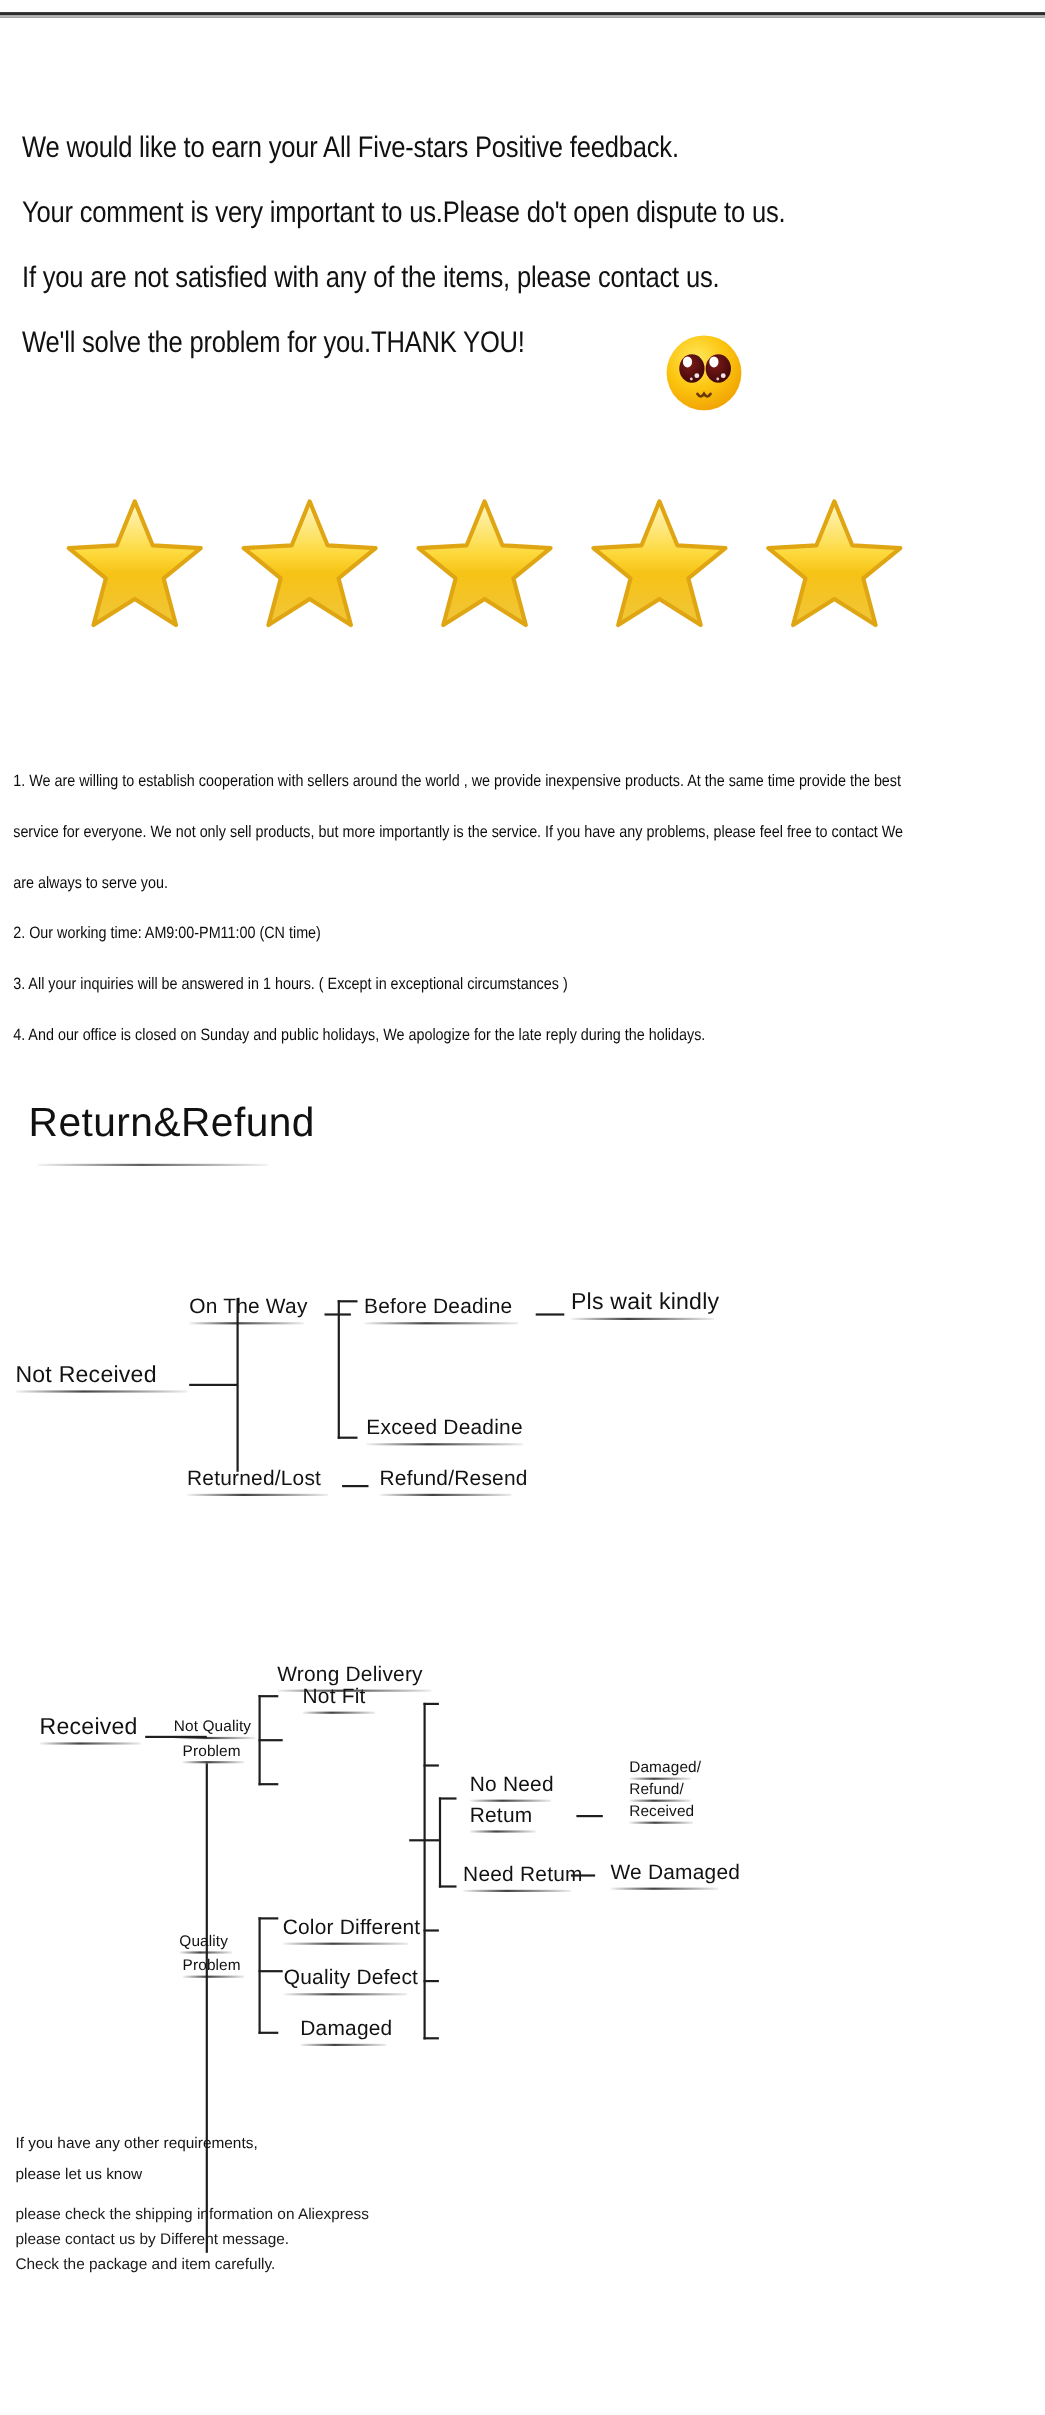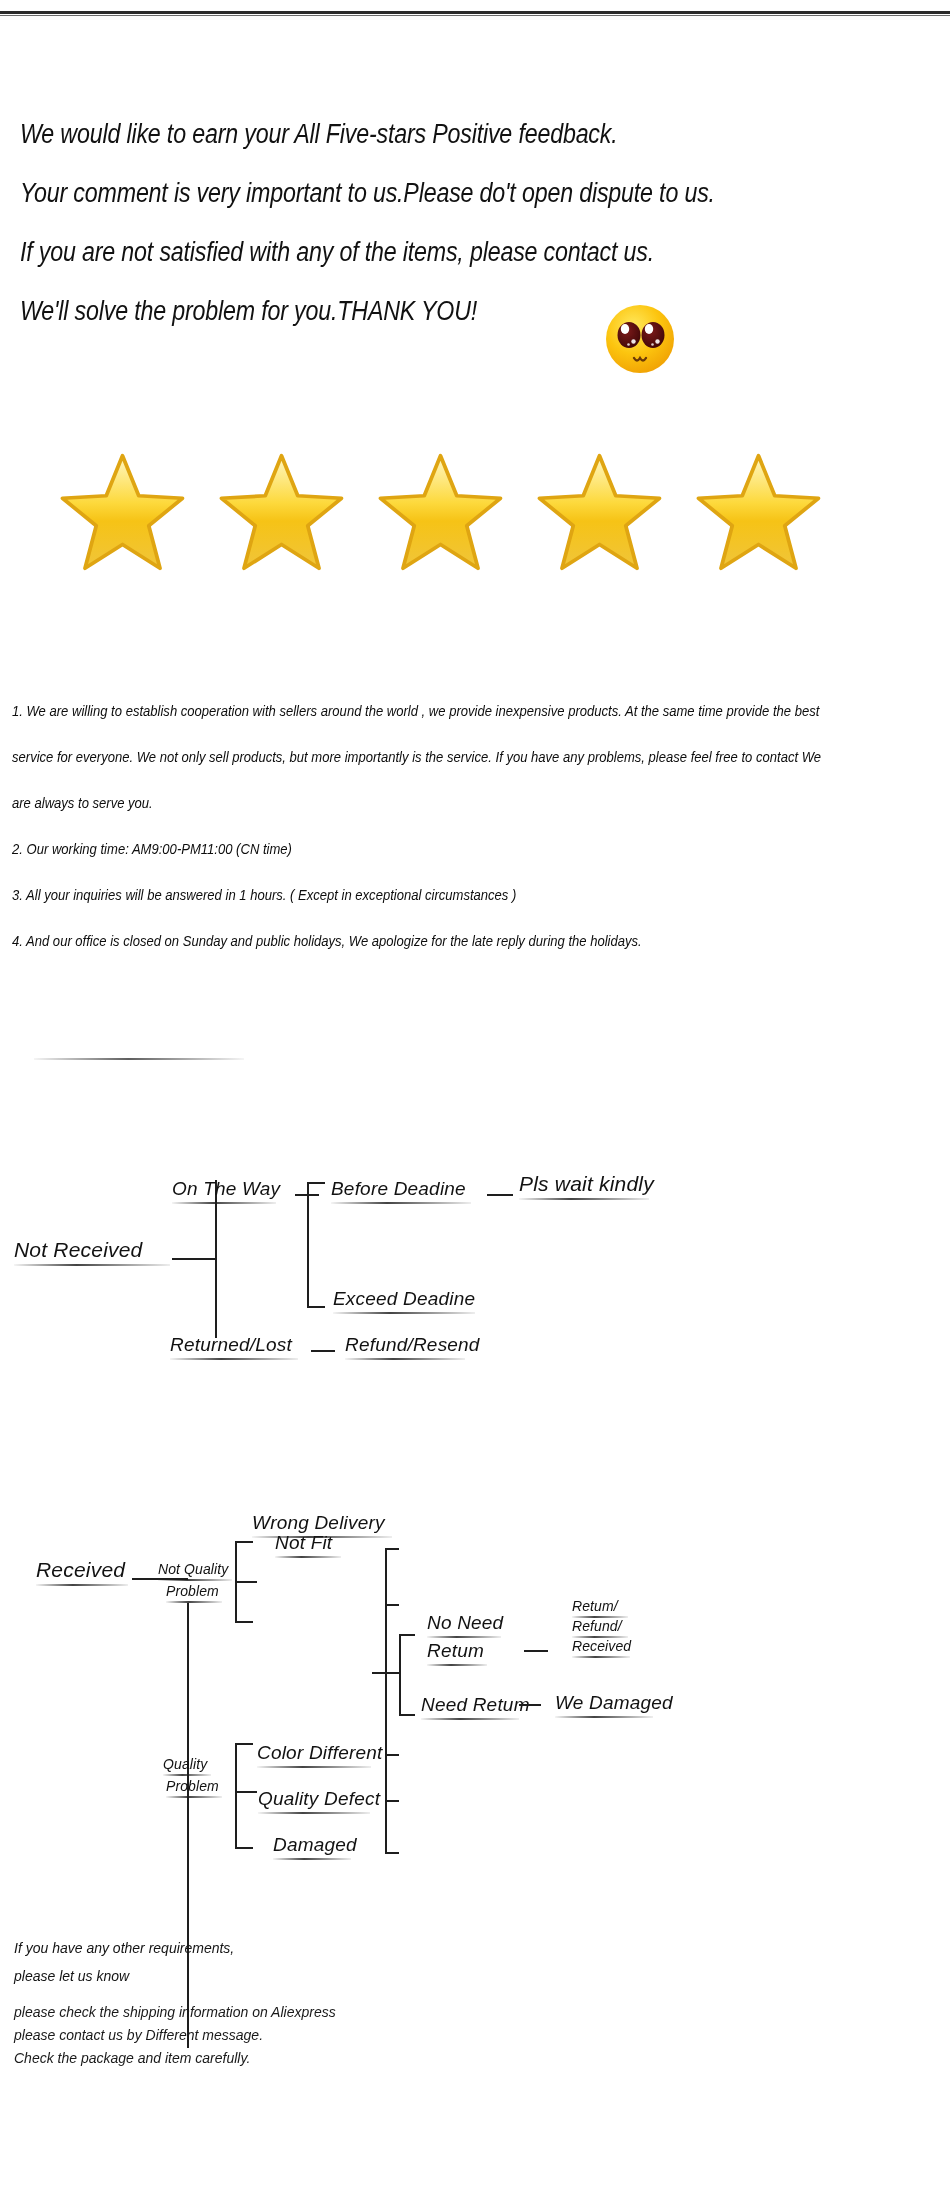--- a/index.html
+++ b/index.html
@@ -13,21 +13,20 @@
     position: relative;
     font-family: "Liberation Sans", sans-serif;
     color: #1a1a1a;
     overflow: hidden;
   }
 
   .page {
     position: relative;
     width: 950px;
     height: 1768px;
-    font-style: italic;
   }
 
   
   .top-rule {
     position: absolute;
     left: 0;
     top: 11px;
     width: 950px;
     height: 3px;
     background: #2b2b2b;
@@ -224,20 +223,21 @@
 
   <div class="svc-list">
     <div class="svc-line">1. We are willing to establish cooperation with sellers around the world , we provide inexpensive products. At the same time provide the best</div>
     <div class="svc-line">service for everyone. We not only sell products, but more importantly is the service. If you have any problems, please feel free to contact We</div>
     <div class="svc-line">are always to serve you.</div>
     <div class="svc-line">2. Our working time: AM9:00-PM11:00 (CN time)</div>
     <div class="svc-line">3. All your inquiries will be answered in 1 hours. ( Except in exceptional circumstances )</div>
     <div class="svc-line">4. And our office is closed on Sunday and public holidays, We apologize for the late reply during the holidays.</div>
   </div>
 
+  <div class="rr-title">Return&amp;Refund</div>
   <div class="rr-title-underline"></div>
 
   <div class="fc-node big" style="left:14px; top:1238px;">
     <span>Not   Received</span>
     <span class="u" style="width:156px;"></span>
   </div>
 
   <div class="hline" style="left:172px; top:1258px; width:44px;"></div>
 
   <div class="vline" style="left:215px; top:1180px; height:158px;"></div>
@@ -366,21 +366,21 @@
     <span>Retum</span>
     <span class="u" style="width:60px;"></span>
   </div>
   <div class="fc-node" style="left: 421px; top: 1694px;">
     <span>Need Retum</span>
     <span class="u" style="width:98px;"></span>
   </div>
 
   <div class="hline" style="left: 524px; top: 1650px; width: 24px;"></div>
   <div class="fc-node small" style="left: 572px; top: 1598px;">
-    <span>Retum/</span>
+    <span>Damaged/</span>
     <span class="u" style="width:56px;"></span>
   </div>
   <div class="fc-node small" style="left: 572px; top: 1618px;">
     <span>Refund/</span>
     <span class="u" style="width:56px;"></span>
   </div>
   <div class="fc-node small" style="left: 572px; top: 1638px;">
     <span>Received</span>
     <span class="u" style="width:58px;"></span>
   </div>

